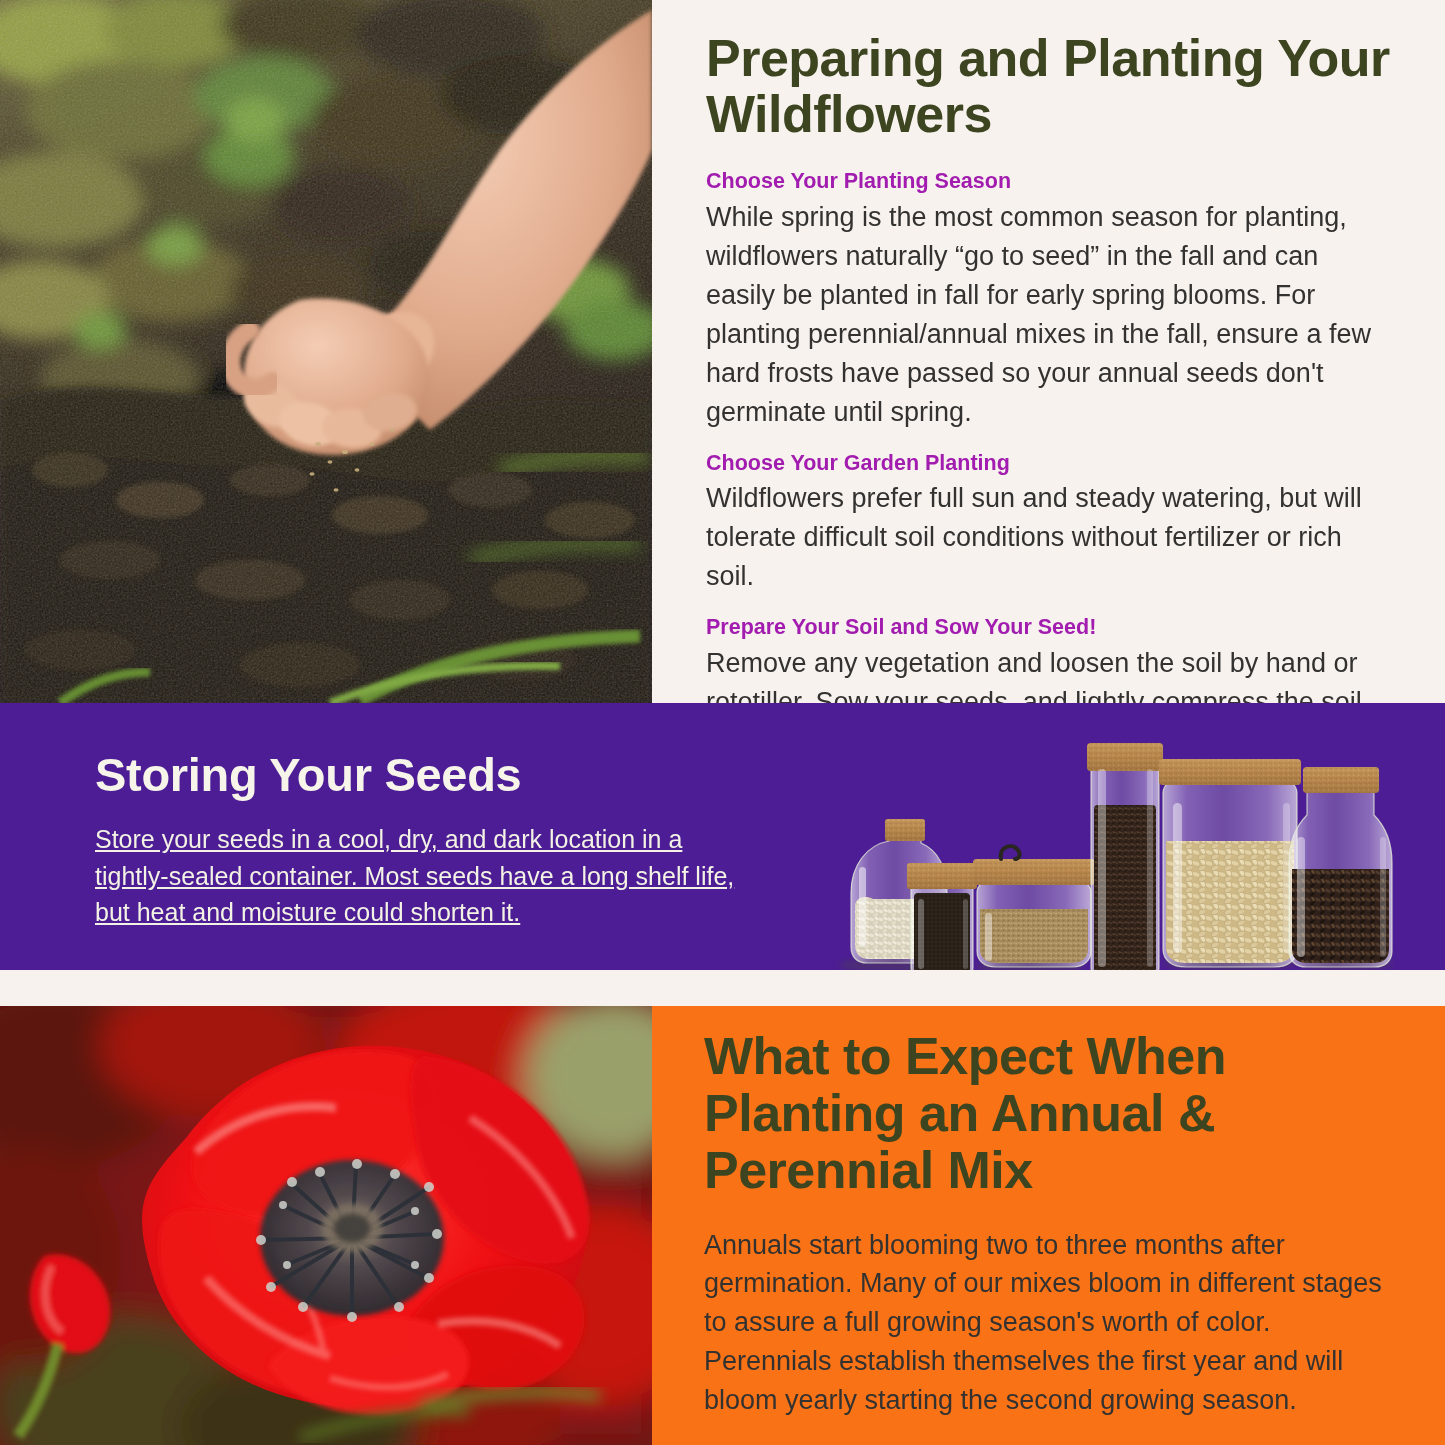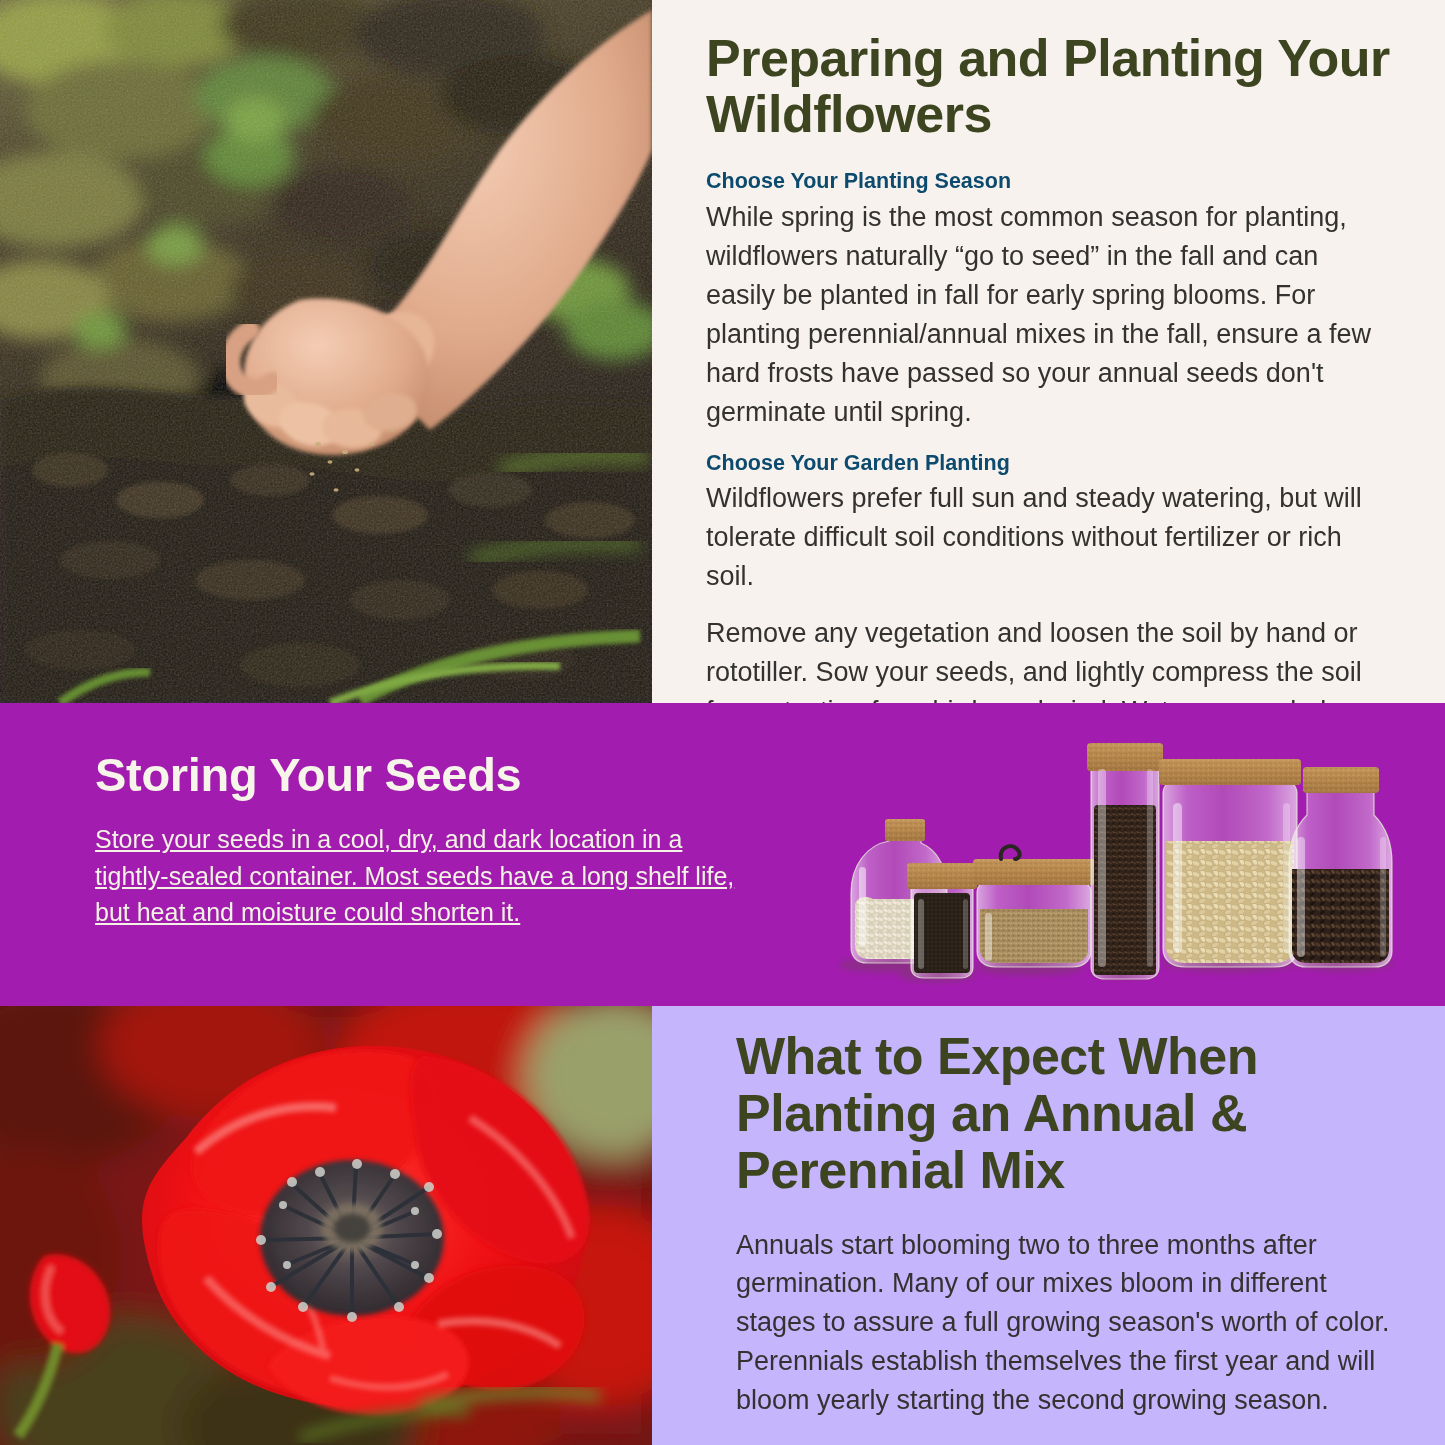--- a/index.html
+++ b/index.html
@@ -30,38 +30,38 @@
   h1.big{
     color:#3c4420;
     font-size:52px;
     line-height:1.08;
     font-weight:700;
     letter-spacing:-0.5px;
     margin-bottom:26px;
   }
 
   h3.sub{
-    color:#0c4a6e;
+    color:#a21caf;
     font-size:21.5px;
     font-weight:700;
     line-height:1.3;
     margin-bottom:2px;
   }
   p.body{
     color:#333230;
     font-size:27px;
     line-height:1.44;
     margin-bottom:18px;
   }
   p.body:last-child{ margin-bottom:0; }
 
   
   .band{
-    position:absolute; left:0; top:703px; width:1445px; height:303px;
-    background:#a21caf;
+    position:absolute; left:0; top:703px; width:1445px; height:267px;
+    background:#4c1d95;
     overflow:hidden;
   }
   .band-text{
     position:absolute; left:95px; top:47px; width:640px;
   }
   h2.band-title{
     color:#f7f5ea;
     font-size:47px;
     font-weight:700;
     line-height:1.05;
@@ -82,22 +82,22 @@
   
   .sec3{ position:absolute; left:0; top:1006px; width:1445px; height:439px; }
   .photo-poppy{
     position:absolute; left:0; top:0; width:652px; height:439px;
     overflow:hidden; background:#c20f12;
   }
   .photo-poppy svg{ display:block; width:652px; height:439px; }
 
   .sec3-text{
     position:absolute; left:652px; top:0; width:793px; height:439px;
-    background:#c4b5fd;
-    padding:22px 52px 0 84px;
+    background:#f97316;
+    padding:22px 52px 0 52px;
   }
   h1.big3{
     color:#3c4420;
     font-size:52px;
     line-height:1.1;
     font-weight:700;
     letter-spacing:-0.5px;
     margin-bottom:26px;
   }
 </style>
@@ -230,20 +230,21 @@
 
     <div class="sec1-text">
       <h1 class="big">Preparing and Planting Your Wildflowers</h1>
 
       <h3 class="sub">Choose Your Planting Season</h3>
       <p class="body">While spring is the most common season for planting, wildflowers naturally “go to seed” in the fall and can easily be planted in fall for early spring blooms. For planting perennial/annual mixes in the fall, ensure a few hard frosts have passed so your annual seeds don't germinate until spring.</p>
 
       <h3 class="sub">Choose Your Garden Planting</h3>
       <p class="body">Wildflowers prefer full sun and steady watering, but will tolerate difficult soil conditions without fertilizer or rich soil.</p>
 
+      <h3 class="sub">Prepare Your Soil and Sow Your Seed!</h3>
       <p class="body">Remove any vegetation and loosen the soil by hand or rototiller. Sow your seeds, and lightly compress the soil for protection from birds and wind. Water as needed.</p>
     </div>
   </div>
 
   <div class="band">
 
     <div class="band-text">
       <h2 class="band-title">Storing Your Seeds</h2>
       <p class="band-body">Store your seeds in a cool, dry, and dark location in a tightly-sealed container. Most seeds have a long shelf life, but heat and moisture could shorten it.</p>
     </div>

